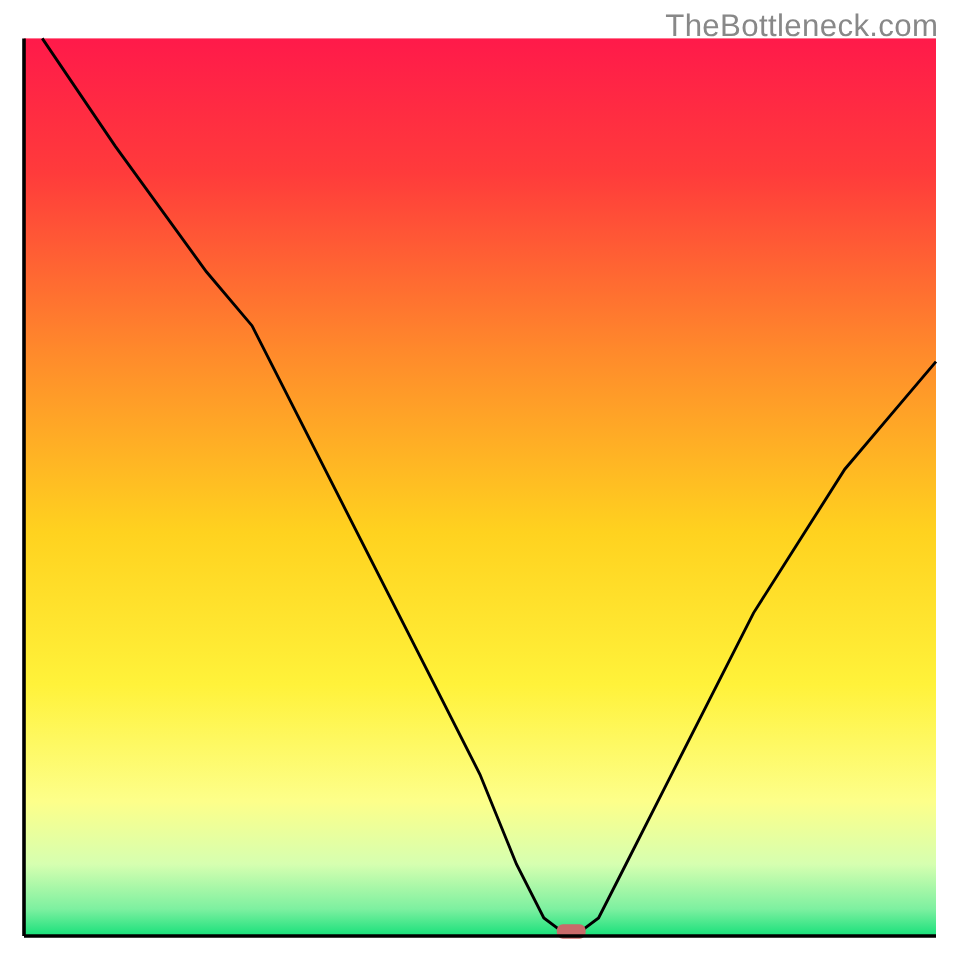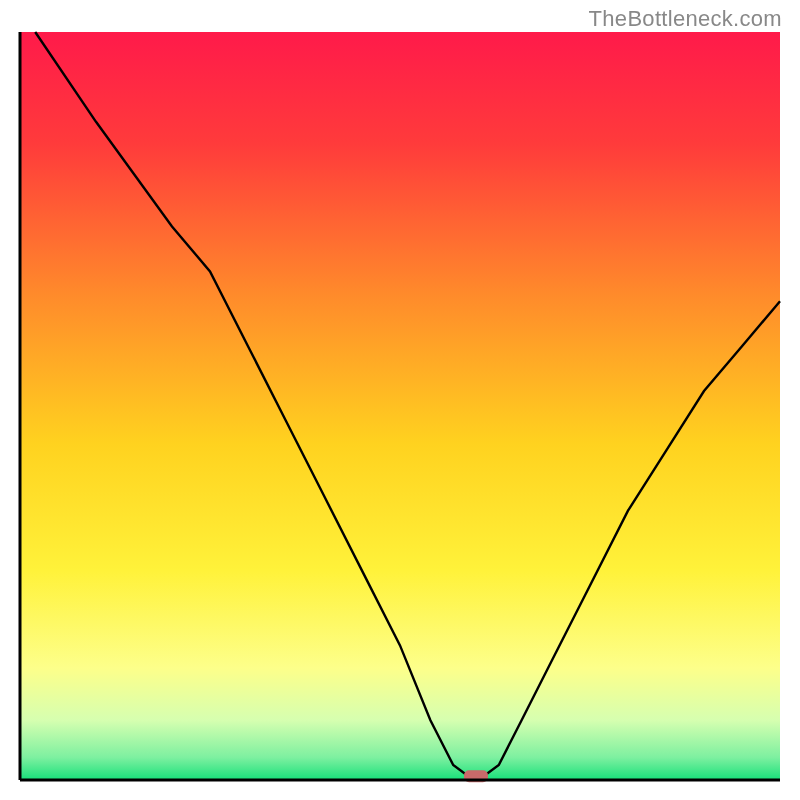--- a/index.html
+++ b/index.html
@@ -13,21 +13,21 @@
   .chart-container {
     position: relative;
     width: 800px;
     height: 800px;
   }
   .watermark {
     position: absolute;
     top: 6px;
     right: 18px;
     color: #888;
-    font-size: 22px;
+    font-size: 26px;
     letter-spacing: 0.3px;
     font-family: Arial, sans-serif;
   }
   svg {
     display: block;
   }
 </style>
 </head>
 <body>
 

